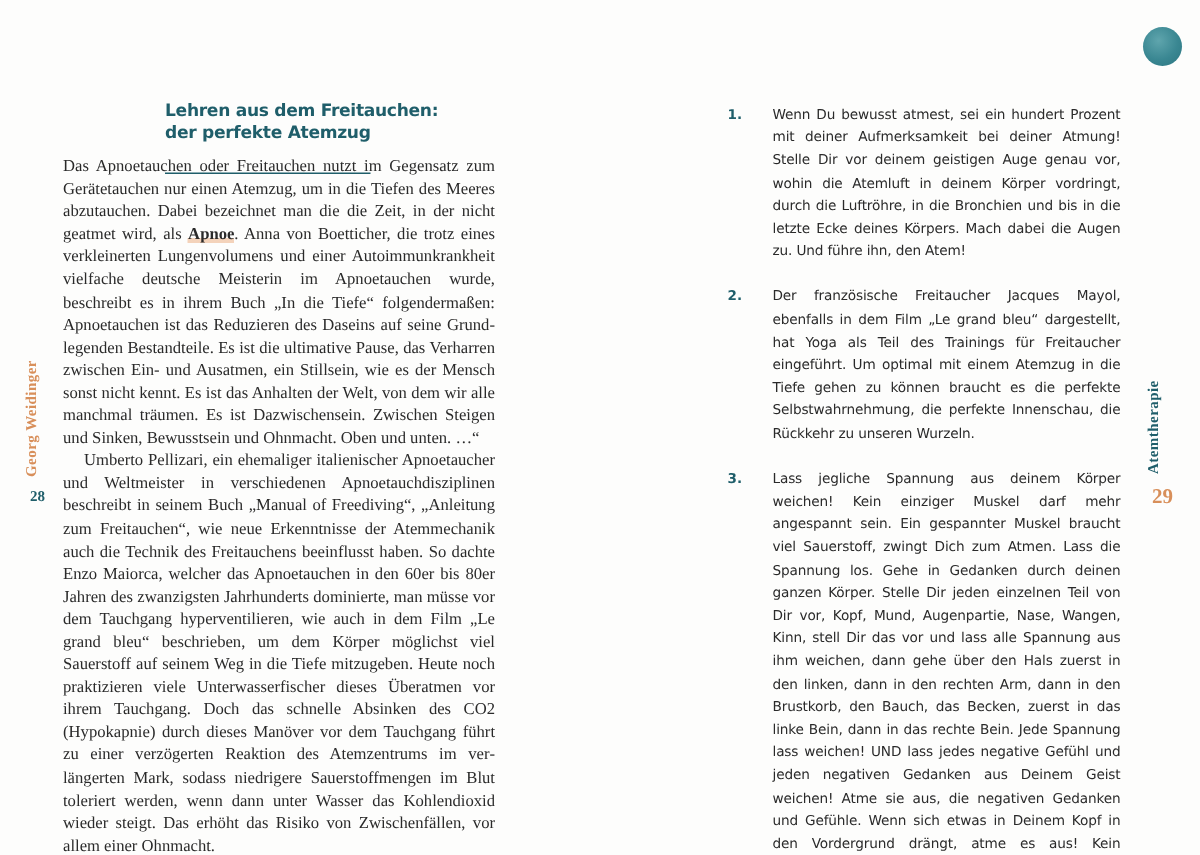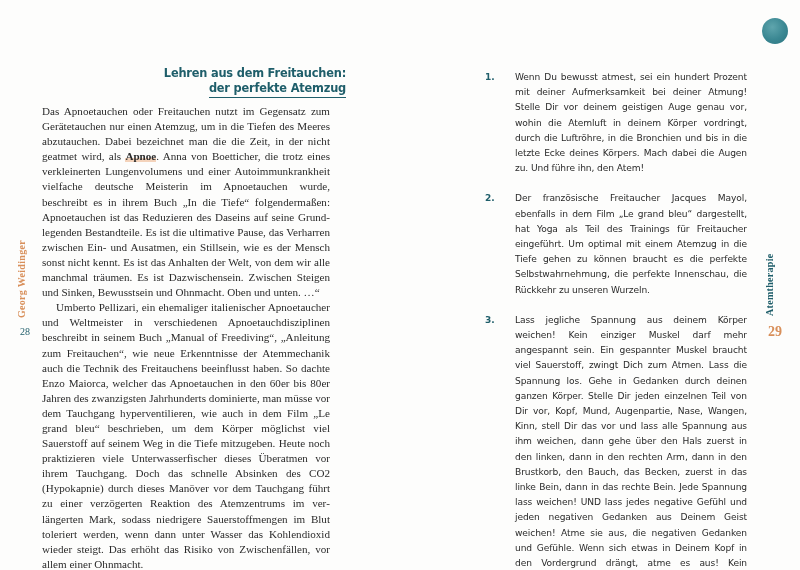--- a/index.html
+++ b/index.html
@@ -9,27 +9,27 @@
       font-family: "DejaVu Serif", serif; color: #2b2b2b;
     }
     .spread { position: absolute; inset: 0; }
     .page { position: absolute; top: 0; height: 570px; }
     .page-left { left: 0; width: 400px; }
     .page-right { left: 400px; width: 400px; }
 
     
     .chapter-title {
       position: absolute; left: 110px; top: 66px; width: 236px;
-      text-align: right;
+      text-align: left;
       font-family: "DejaVu Sans", sans-serif; font-weight: bold;
       font-size: 11.4px; line-height: 15px; color: #1f5e6a;
       letter-spacing: -0.2px;
     }
     .chapter-title .line2 {
-      display: inline-block; border-bottom: 1px solid #1f5e6a; padding-bottom: 1px;
+      display: inline-block; border-bottom: 1px solid #1f5e6a; padding-bottom: 19px;
     }
     .body-left {
       position: absolute; left: 42px; top: 104px; width: 288px;
       font-family: "Liberation Serif", serif;
       font-size: 11.1px; line-height: 15.1px; color: #2a2a2a;
       text-align: justify; hyphens: manual;
     }
     .body-left p { margin: 0; }
     .body-left p.indent { text-indent: 14px; }
     .hl {
@@ -43,21 +43,21 @@
     }
     .side-left .runner {
       position: absolute; left: 2px; top: 0;
       writing-mode: vertical-rl; transform: rotate(180deg);
       font-family: "Liberation Serif", serif; font-weight: bold;
       font-size: 10px; color: #d88f5a; letter-spacing: 0.3px; height: 82px;
       text-align: left;
     }
     .side-left .pageno {
       position: absolute; left: 6px; top: 90px;
-      font-family: "Liberation Serif", serif; font-weight: normal;
+      font-family: "Liberation Serif", serif; font-weight: bold;
       font-size: 10px; color: #1f5e6a;
     }
 
     
     .circle {
       position: absolute; right: 12px; top: 18px; width: 26px; height: 26px;
       border-radius: 50%;
       background: radial-gradient(circle at 40% 35%, #5fa5ad 0%, #3a8792 55%, #2c7580 100%);
     }
     .list {

